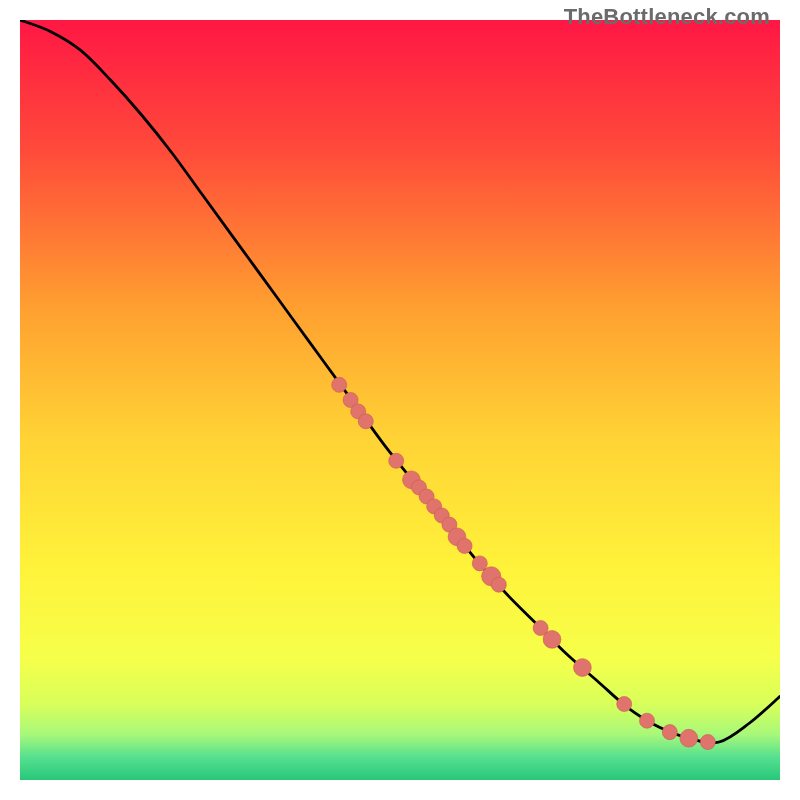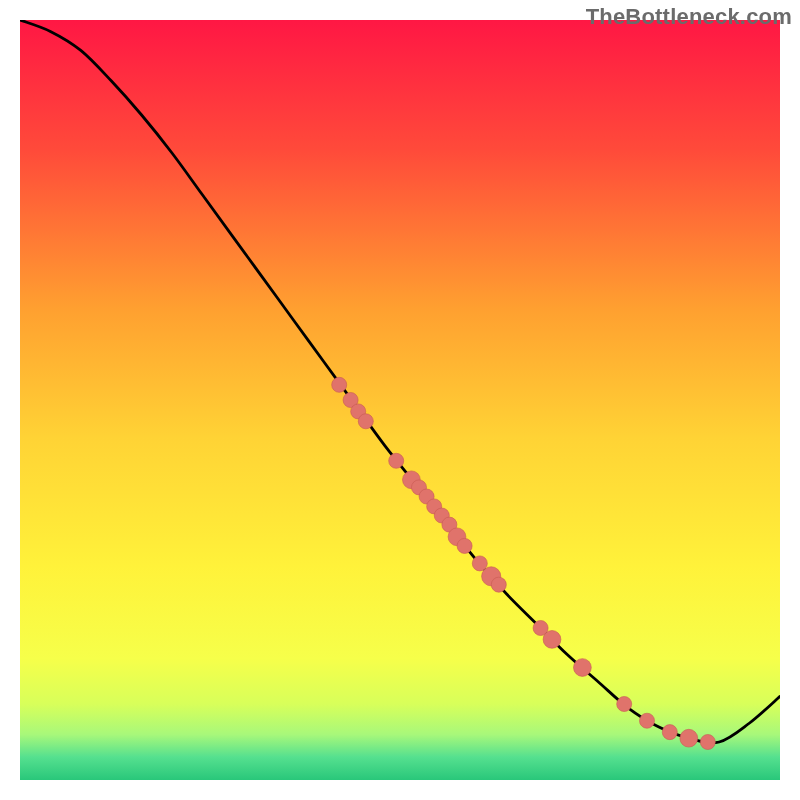--- a/index.html
+++ b/index.html
@@ -13,21 +13,21 @@
   .plot-area {
     position: absolute;
     left: 20px;
     top: 20px;
     width: 760px;
     height: 760px;
   }
   .watermark {
     position: absolute;
     top: 4px;
-    right: 8px;
+    right: 30px;
     font-family: Arial, Helvetica, sans-serif;
     font-size: 22px;
     font-weight: bold;
     color: #6b6b6b;
     letter-spacing: 0.2px;
   }
 </style>
 </head>
 <body>
 

